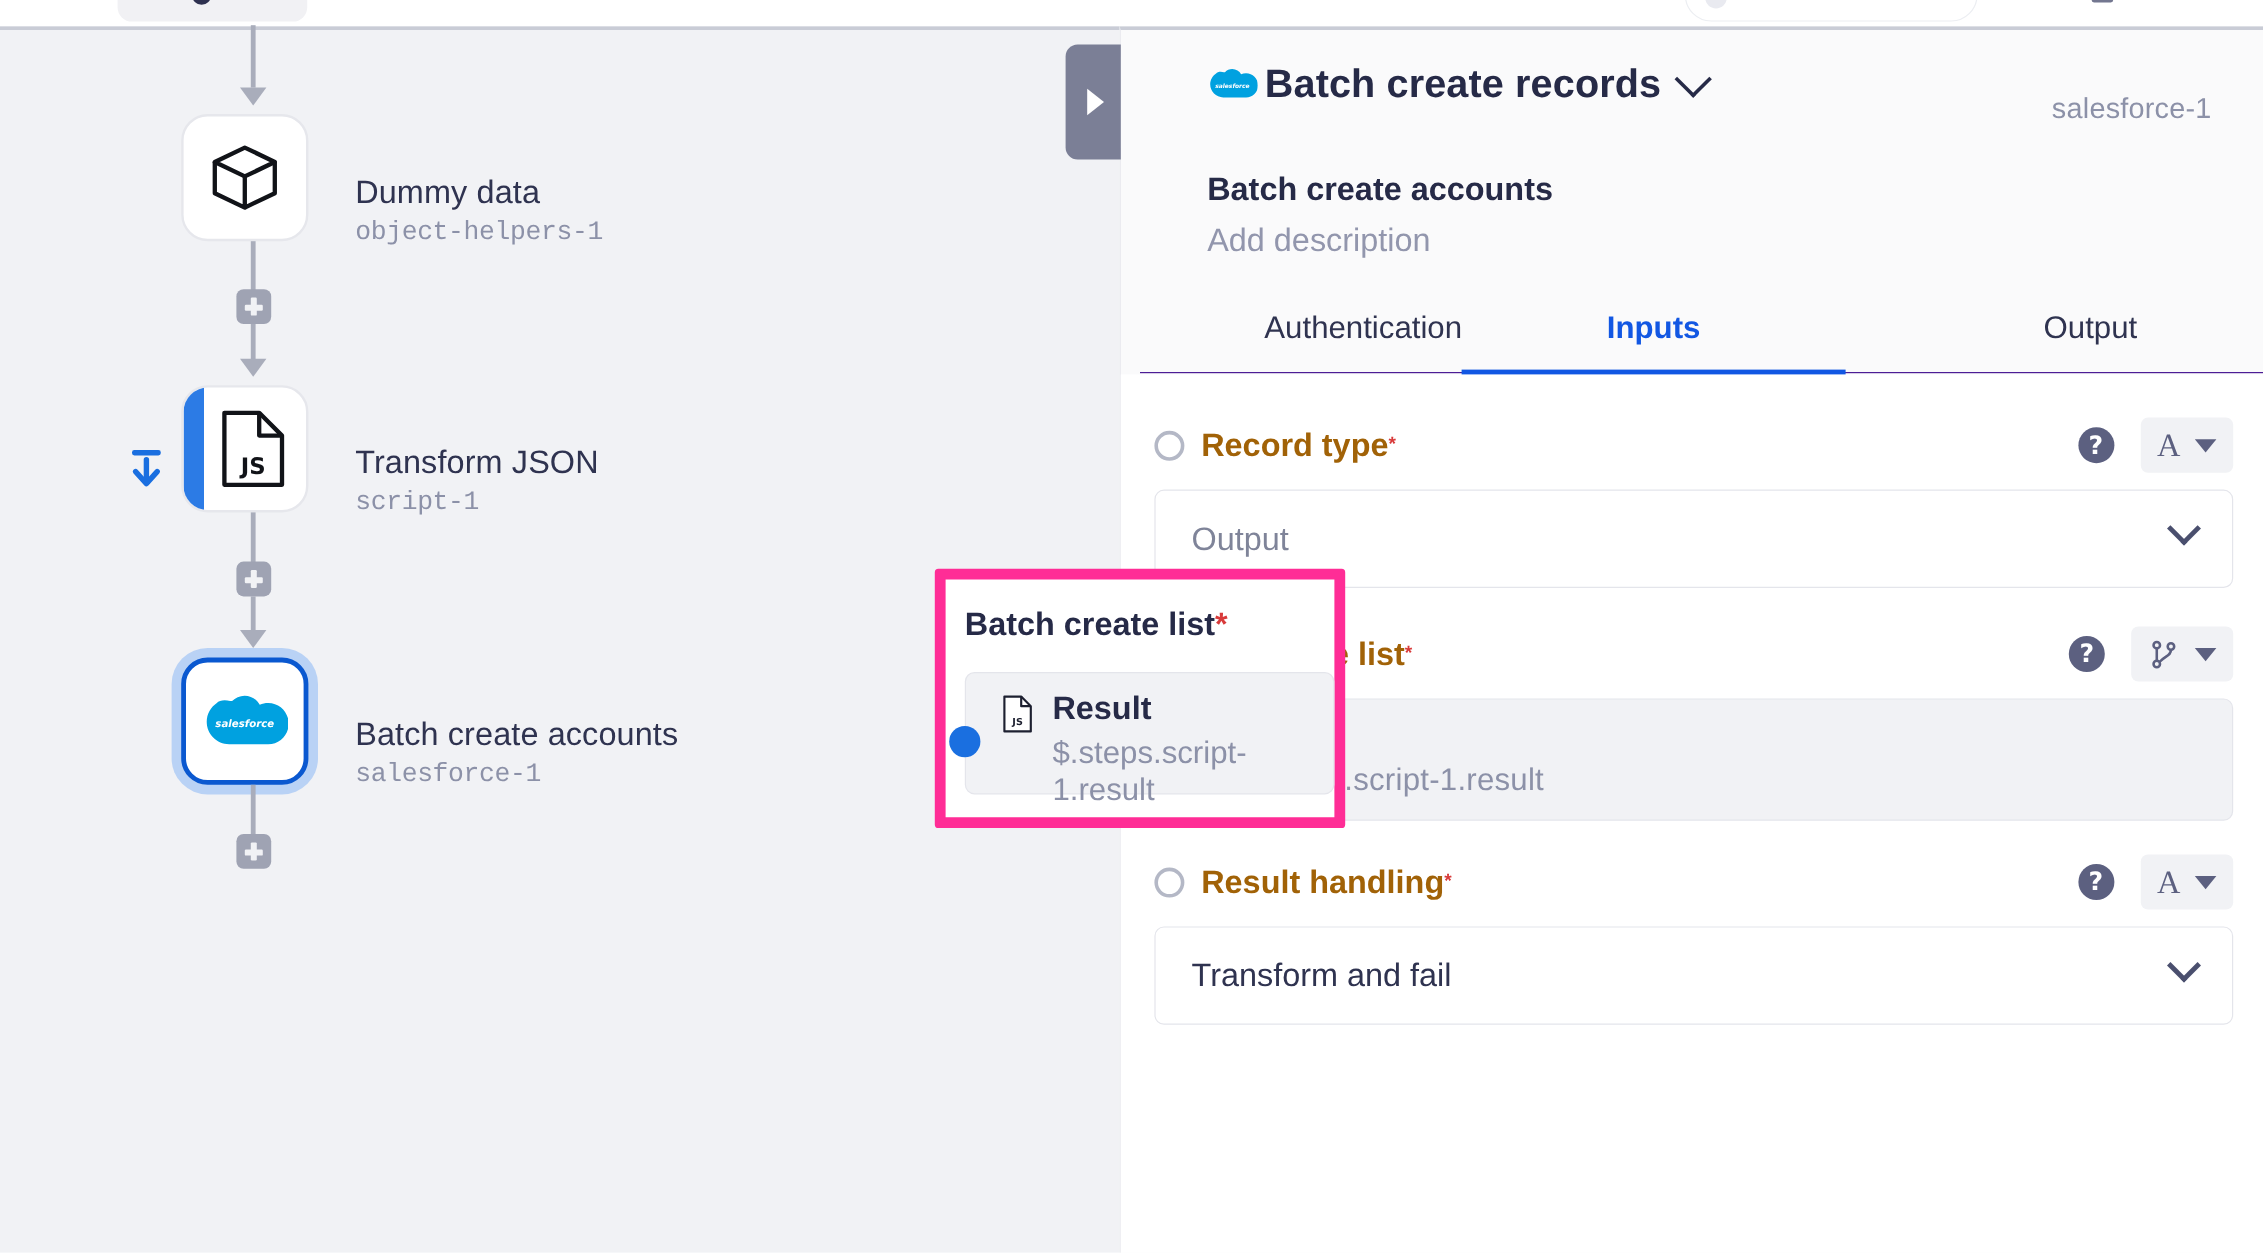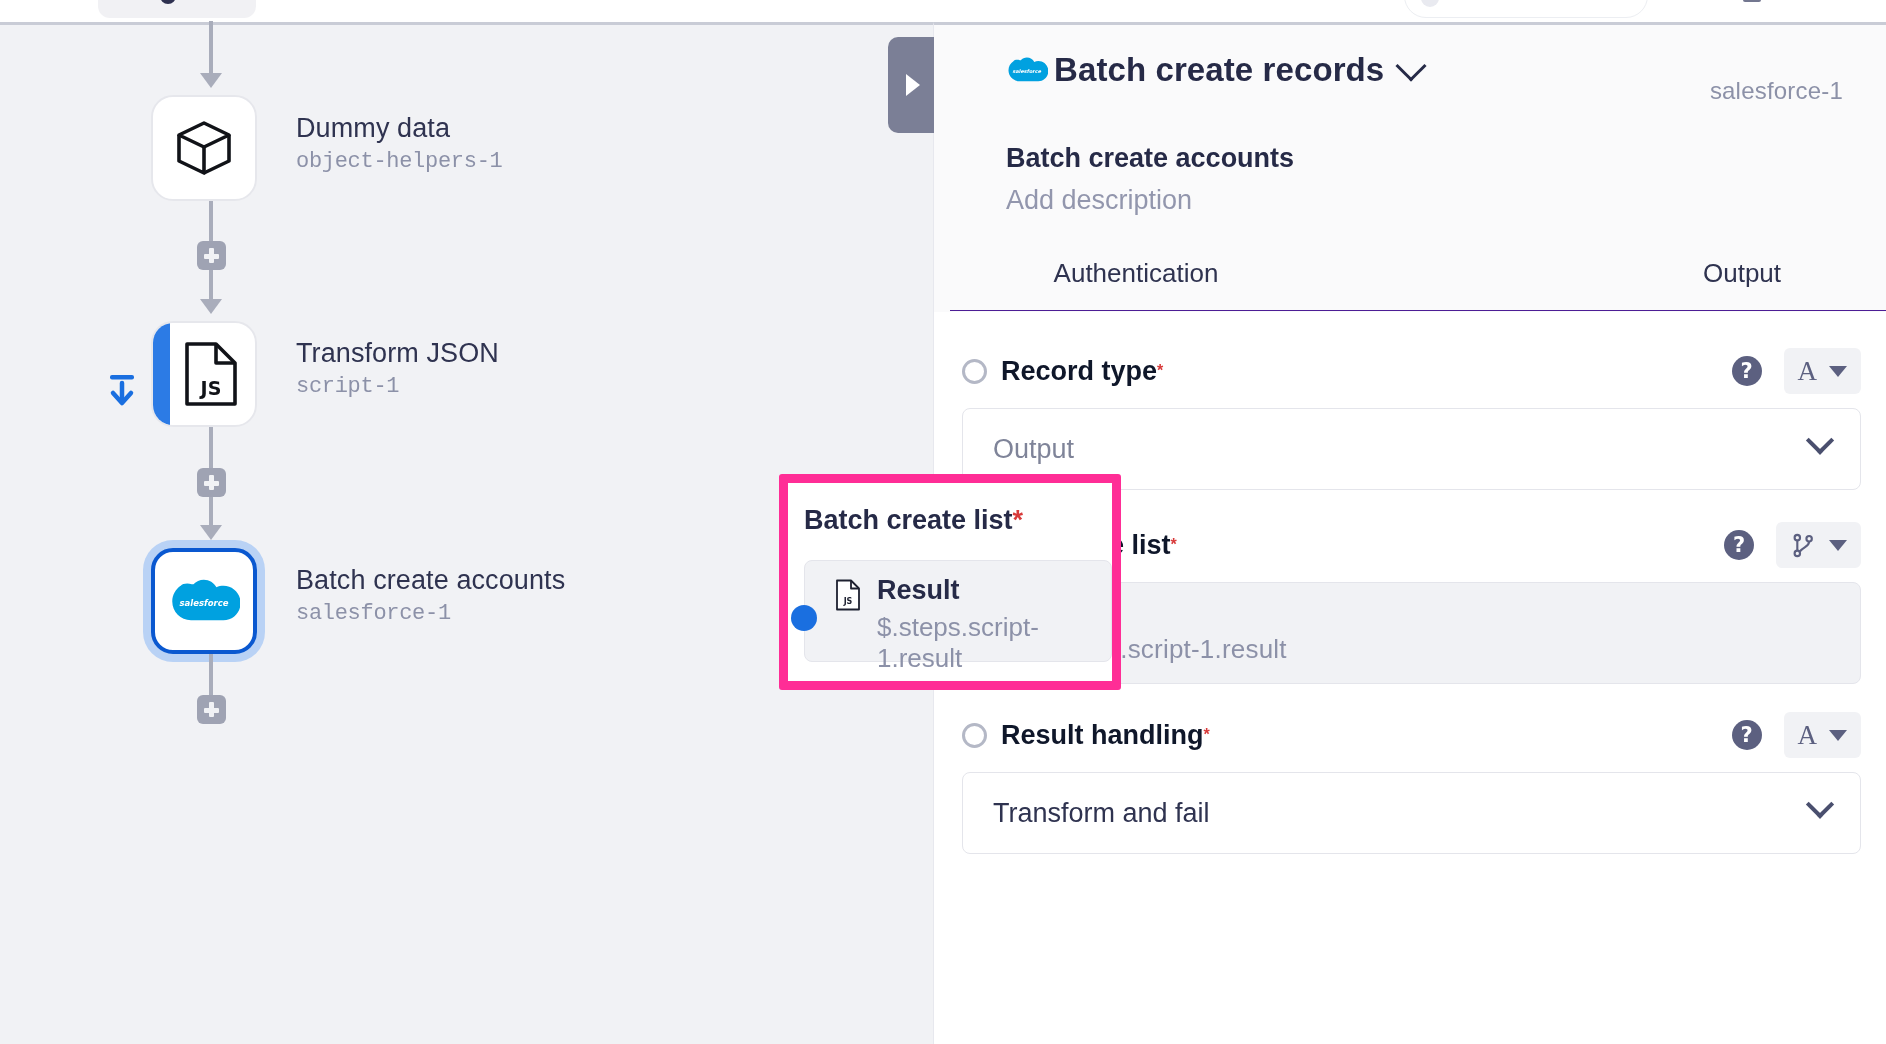--- a/index.html
+++ b/index.html
@@ -81,20 +81,21 @@
   .node.selected {
     border: 4px solid #0a58d0;
     box-shadow: 0 0 0 8px #b9d2f5;
   }
   .node-label {
     position: absolute; left: 296px; cursor: pointer;
   }
   .node-title {
     font-size: 27px; color: #2f3350; font-weight: 500; line-height: 1.18;
     letter-spacing: .1px;
+    margin-top: 32px;
   }
   .node-sub {
     font-family: "Liberation Mono", monospace;
     font-size: 22px; color: #8c91a8; margin-top: 4px; letter-spacing: -.3px;
   }
 
   .jump-icon {
     position: absolute; left: 104px; width: 36px; height: 36px; cursor: pointer;
   }
 
@@ -178,21 +179,21 @@
 
   .field-header {
     position: absolute; left: 28px; right: 26px; top: 0;
     display: flex; align-items: center; height: 42px;
   }
   .radio-ring {
     width: 25px; height: 25px; border-radius: 50%;
     border: 3px solid #b4b8c6; flex: none; margin-right: 14px; cursor: pointer;
   }
   .field-label {
-    font-size: 27px; color: #0f172a; font-weight: 600; white-space: nowrap;
+    font-size: 27px; color: #a16207; font-weight: 600; white-space: nowrap;
   }
   .req { color: #d83a3a; font-weight: 700; }
   .spacer { flex: 1; }
 
   .help-icon {
     width: 30px; height: 30px; border-radius: 50%; background: #5c6080;
     color: #ffffff; font-size: 21px; font-weight: 700;
     display: flex; align-items: center; justify-content: center;
     flex: none; margin-right: 22px; cursor: pointer;
     font-family: "DejaVu Sans", sans-serif;
@@ -343,20 +344,21 @@
         <span class="head-title">Batch create records</span>
         <span class="chev"></span>
       </div>
       <div class="step-id">salesforce-1</div>
 
       <div class="step-name">Batch create accounts</div>
       <div class="step-desc">Add description</div>
 
       <div class="tabs">
         <div class="tab" id="tab-0">Authentication</div>
+        <div class="tab active" id="tab-1">Inputs</div>
         <div class="tab" id="tab-2">Output</div>
       </div>
     </div>
 
     <div class="panel-body">
 
       <div class="field-block" style="top:38px">
         <div class="field-header">
           <div class="radio-ring"></div>
           <span class="field-label">Record type</span>

